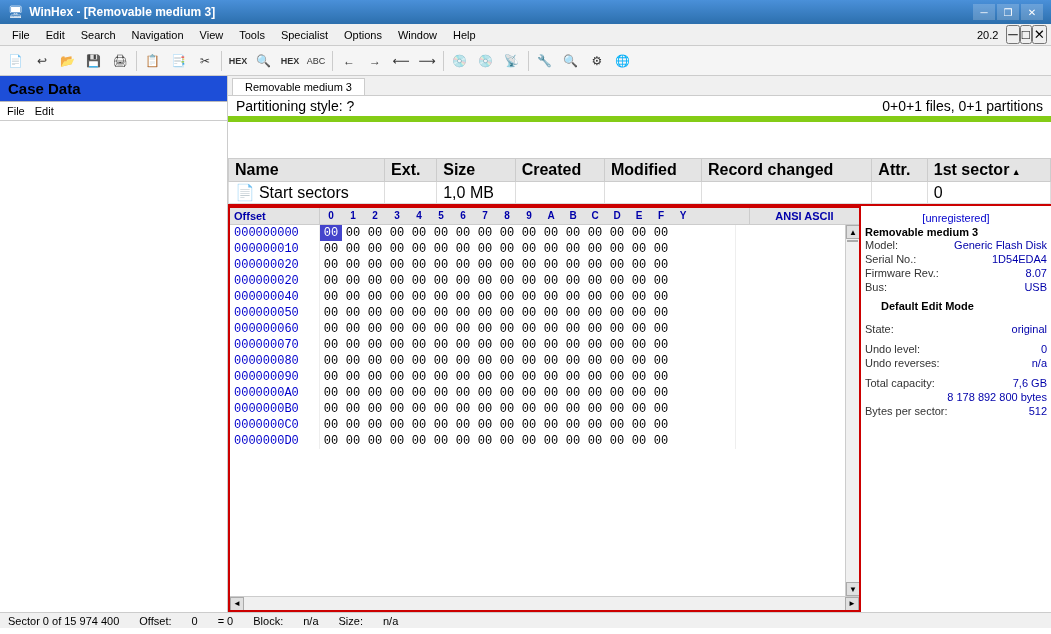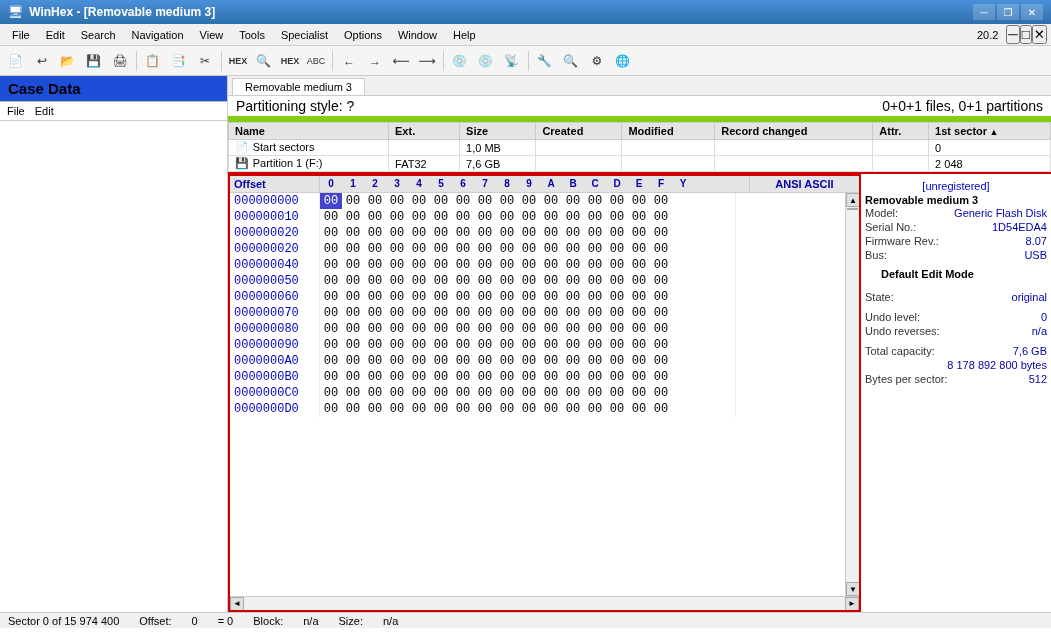--- a/index.html
+++ b/index.html
@@ -124,21 +124,22 @@
       background: #fff;
       padding: 2px 8px;
       font-size: 14px;
       display: flex;
       justify-content: space-between;
       border-bottom: 6px solid #84cc16;
     }
     #file-table {
       width: 100%;
       border-collapse: collapse;
-      font-size: 11px;
+      font-size: 16px;
+      margin-top: 36px;
     }
     #file-table th {
       background: #e4e4e4;
       border: 1px solid #ccc;
       padding: 2px 6px;
       text-align: left;
       cursor: pointer;
       white-space: nowrap;
     }
     #file-table td {
@@ -345,30 +346,20 @@
         <tr>
               <td><span style="margin-right:4px;">📄</span>Start sectors</td>
               <td></td>
               <td>1,0 MB</td>
               <td></td>
               <td></td>
               <td></td>
               <td></td>
               <td>0</td>
             </tr>
-            <tr>
-              <td><span style="margin-right:4px;">💾</span>Partition 1 (F:)</td>
-              <td>FAT32</td>
-              <td>7,6 GB</td>
-              <td></td>
-              <td></td>
-              <td></td>
-              <td></td>
-              <td>2 048</td>
-            </tr>
           </tbody>
       </table>
     </div>
 
     <div id="bottom-area">
 
       <div id="hex-panel" style="border:2px solid #cc0000; flex:1; display:flex; flex-direction:column; overflow:hidden; margin:0;">
 
         <div id="hex-header">
           <div class="hex-offset-col">Offset</div>

